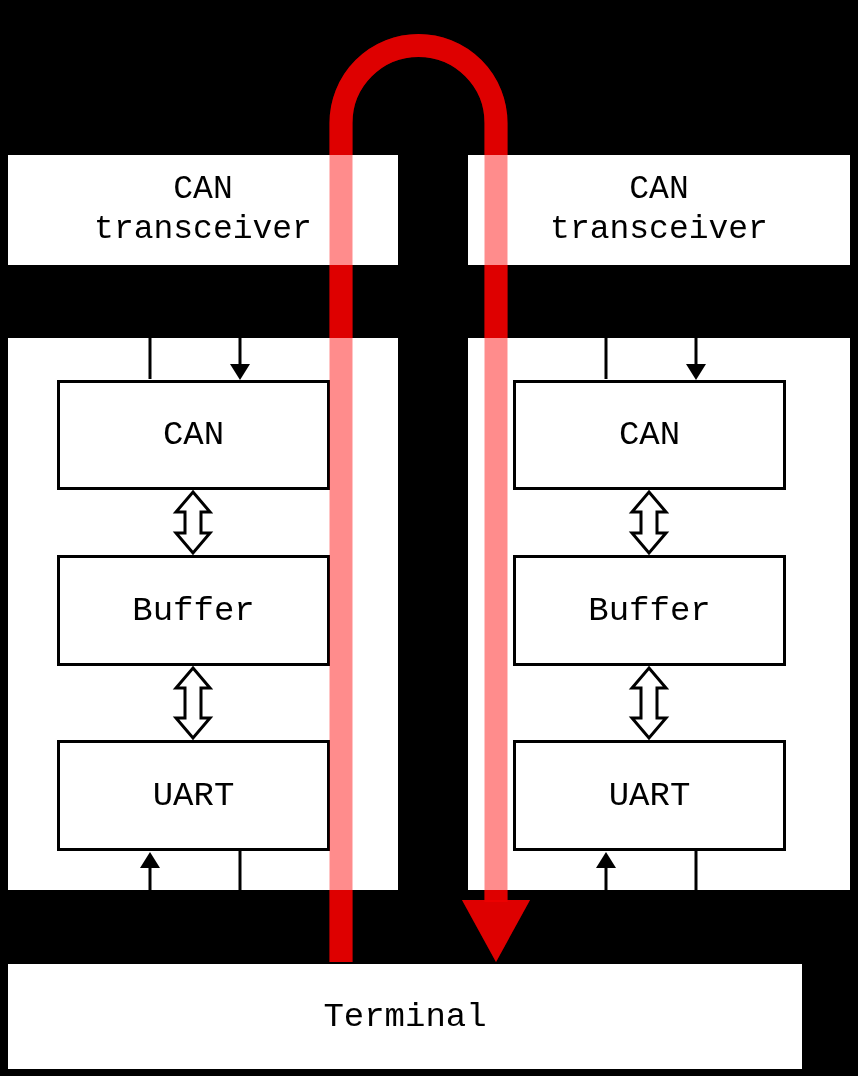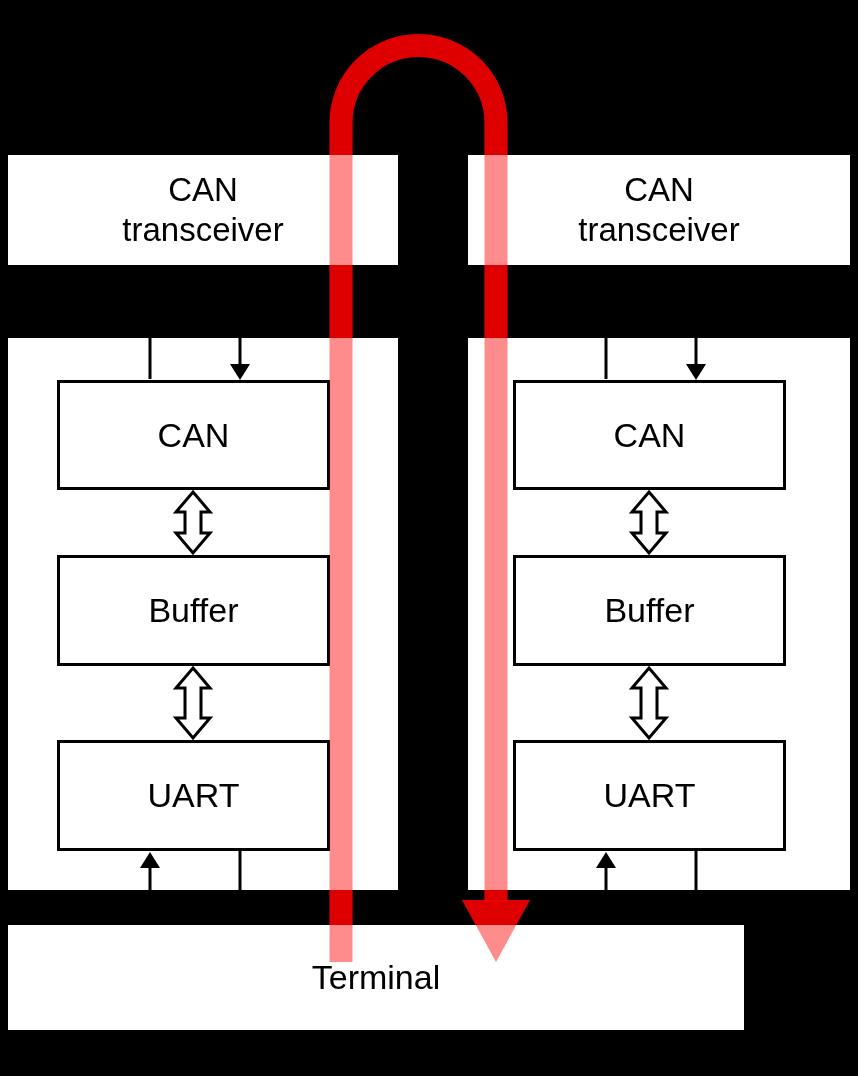--- a/index.html
+++ b/index.html
@@ -7,21 +7,21 @@
   #canvas {
     position: relative;
     width: 858px;
     height: 1076px;
     background: #000;
     font-family: "Liberation Sans", "DejaVu Sans", sans-serif;
     overflow: hidden;
   }
   .layer { position: absolute; left: 0; top: 0; width: 858px; height: 1076px; }
   .z1 { z-index: 1; }
-  .z2 { z-index: 2; }
+  .z2 { z-index: 2; font-family: Liberation Mono, monospace; }
   .z3 { z-index: 3; }
   .z4 { z-index: 4; }
 
   .box {
     position: absolute;
     background: #ffffff;
     color: #000000;
     display: flex;
     align-items: center;
     justify-content: center;
@@ -39,21 +39,21 @@
     justify-content: center;
     font-size: 34px;
   }
   .terminal { font-size: 34px; }
 
   
   .tx-left   { left: 8px;   top: 155px; width: 390px; height: 110px; }
   .tx-right  { left: 468px; top: 155px; width: 382px; height: 110px; }
   .ctr-left  { left: 8px;   top: 338px; width: 390px; height: 552px; }
   .ctr-right { left: 468px; top: 338px; width: 382px; height: 552px; }
-  .term      { left: 8px;   top: 925px; width: 736px; height: 105px; }
+  .term      { left: 8px;   top: 964px; width: 794px; height: 105px; }
 
   .l-can  { left: 57px;  top: 380px; width: 273px; height: 110px; }
   .l-buf  { left: 57px;  top: 555px; width: 273px; height: 111px; }
   .l-uart { left: 57px;  top: 740px; width: 273px; height: 111px; }
   .r-can  { left: 513px; top: 380px; width: 273px; height: 110px; }
   .r-buf  { left: 513px; top: 555px; width: 273px; height: 111px; }
   .r-uart { left: 513px; top: 740px; width: 273px; height: 111px; }
 </style>
 </head>
 <body>

